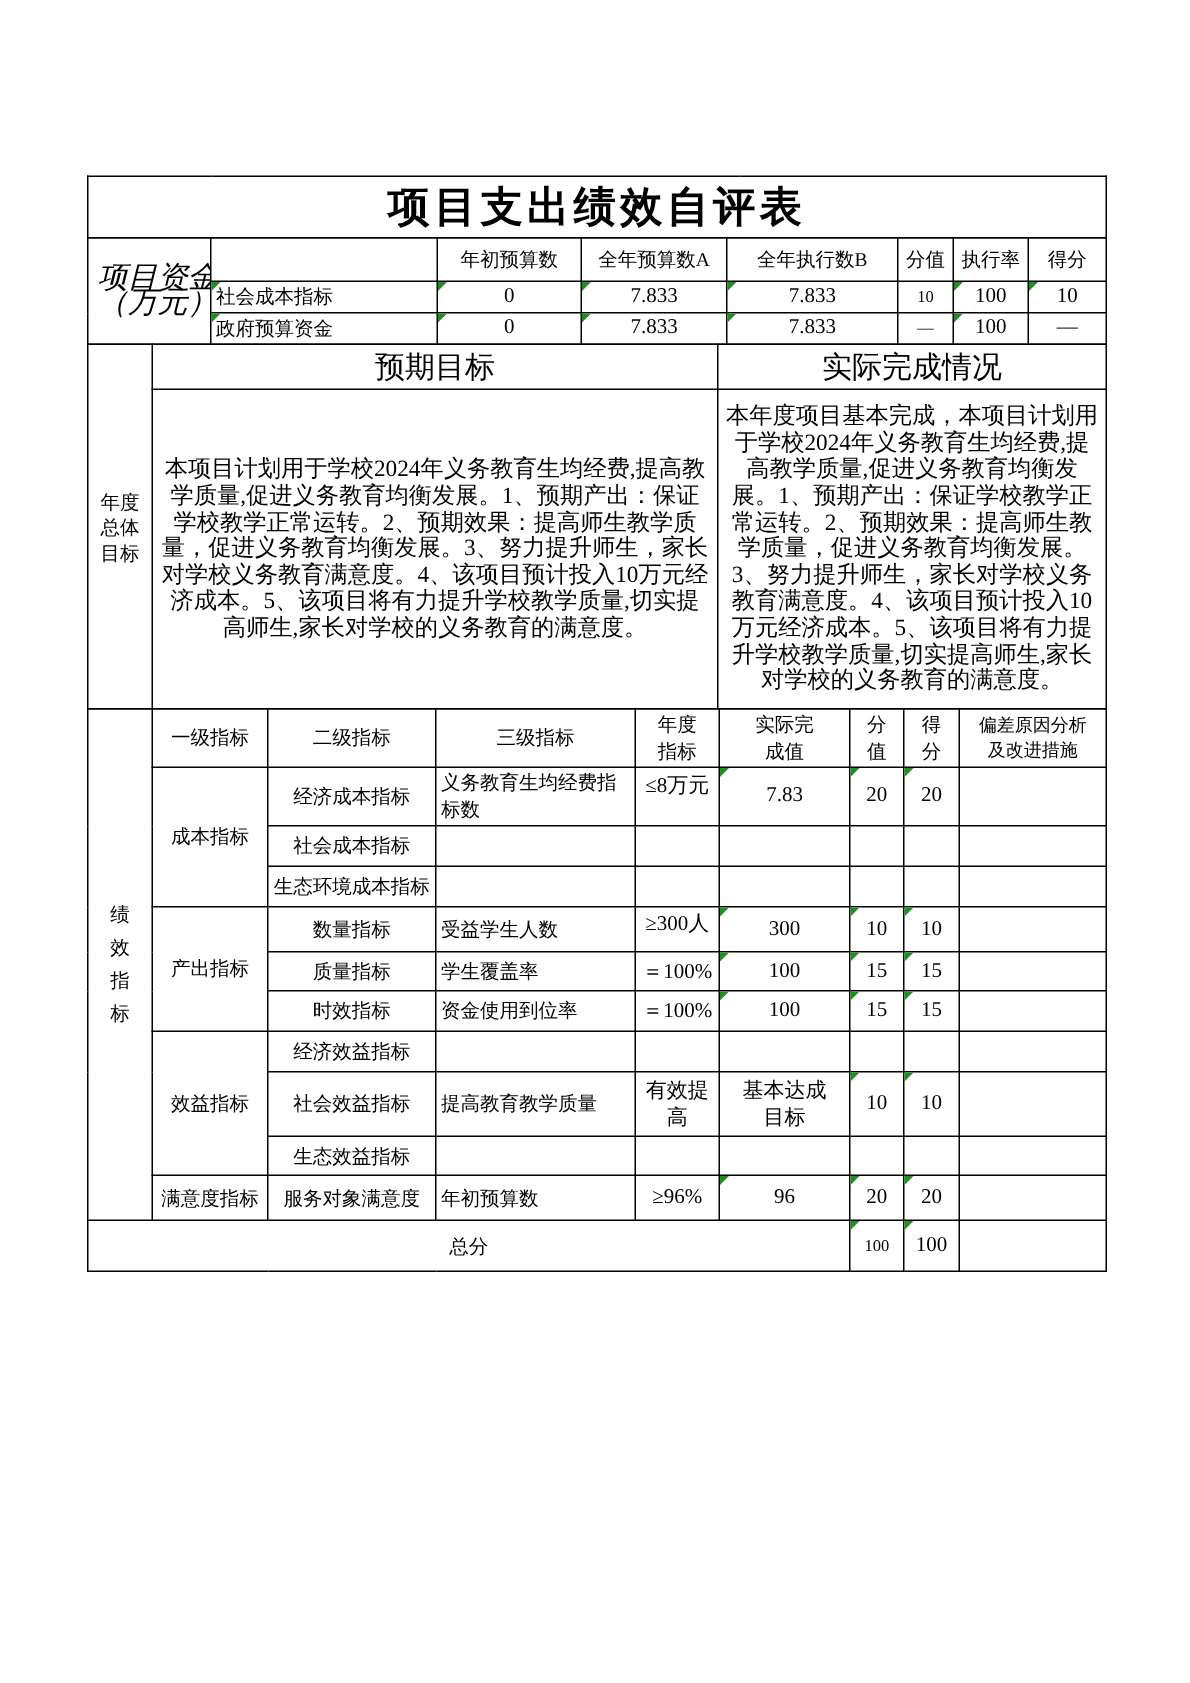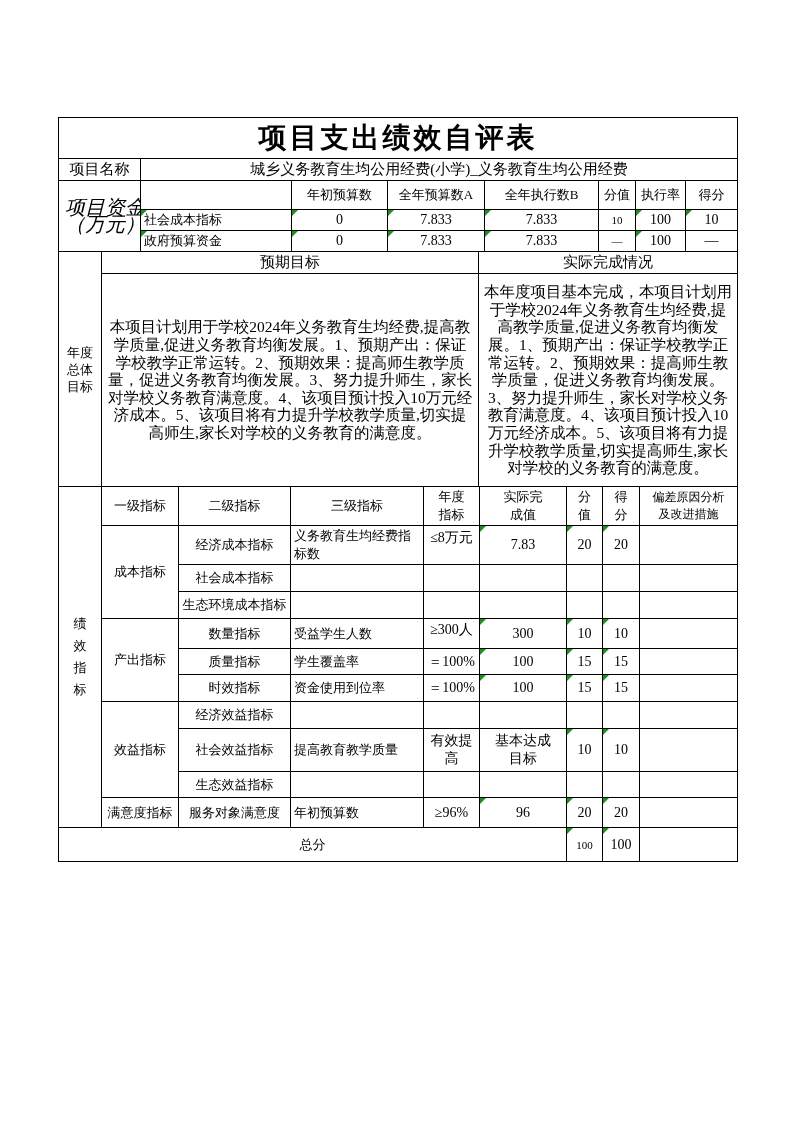--- a/index.html
+++ b/index.html
@@ -12,21 +12,21 @@
      font-size:13px;overflow:hidden;position:relative;word-break:break-all;}
   .title-cell{font-size:28px;font-weight:bold;letter-spacing:3px;}
   .subtitle-cell{font-size:12px;}
   .info-row td{font-size:15px;}
   .nowrap{white-space:nowrap;}
   .left{text-align:left;}
   .num{font-size:14px;}
   .sm{font-size:11px;}
   .fund-label div{width:4.3em;margin:0 auto;font-size:20px;line-height:17px;font-style:italic;}
   .fund-head{font-size:13px;}
-  .goal-head{font-size:15px;}
+  .goal-head{font-size:20px;}
   .goal-text{font-size:15.5px;line-height:17.6px;padding:2px 4px;text-align:center;}
   .vlabel div{width:1.1em;margin:0 auto;line-height:22px;font-size:13px;word-break:break-all;}
   .gl div{line-height:17px;width:2.1em;}
   .ctrdiv{margin:0 auto;}
   
   .tri::after{content:"";position:absolute;top:0;left:0;width:0;height:0;
      border-top:6px solid #1f8f1f;border-right:6px solid transparent;}
   .page-num{position:absolute;left:0;right:0;top:1040px;text-align:center;
      font-size:11px;letter-spacing:1px;}
 </style>
@@ -40,24 +40,20 @@
       <colgroup>
           <col style="width:82px">
           <col style="width:352px">
           <col style="width:107px">
           <col style="width:138px">
         </colgroup>
       <tbody>
           <tr style="height:41px">
         <td colspan="4" class="title-cell">项目支出绩效自评表</td>
       </tr>
-      <tr class="info-row" style="height:21px">
-        <td>项目名称</td>
-        <td colspan="3">城乡义务教育生均公用经费(小学)_义务教育生均公用经费</td>
-      </tr>
     </tbody>
       </table>
 
     <table>
       <colgroup>
           <col style="width:82px">
           <col style="width:151px">
           <col style="width:96px">
           <col style="width:97px">
           <col style="width:114px">

